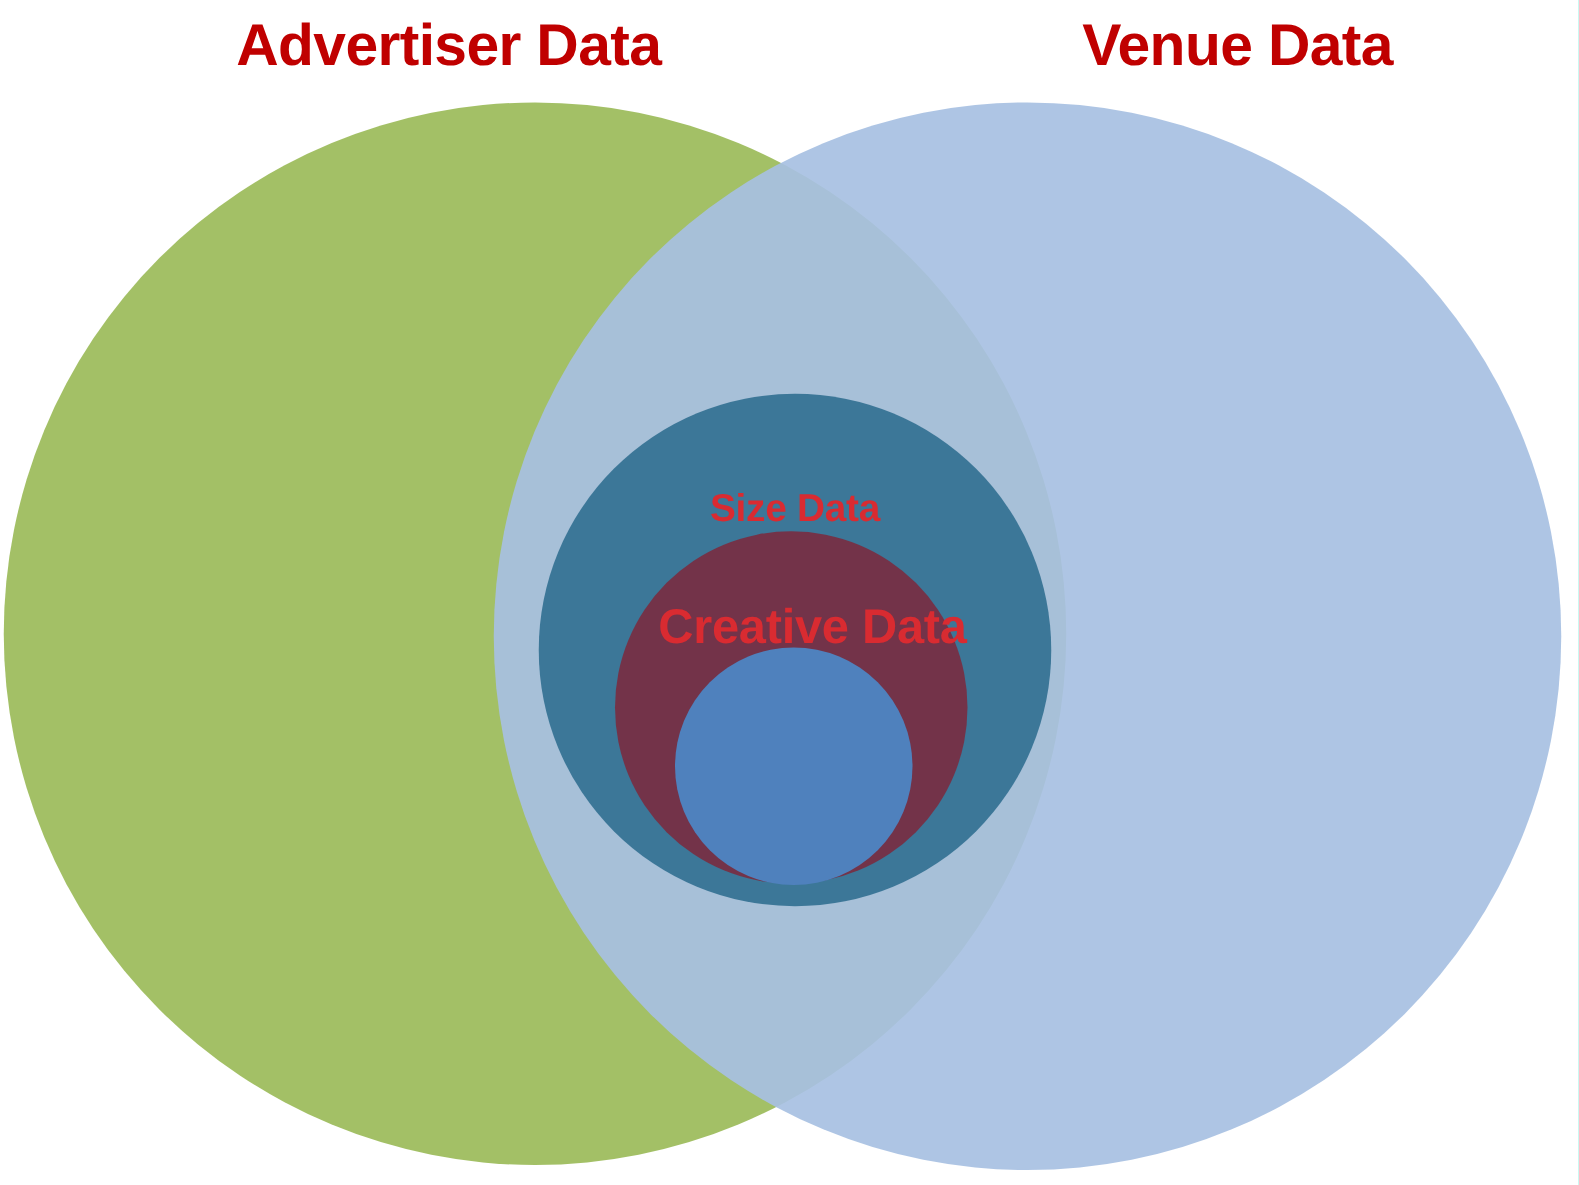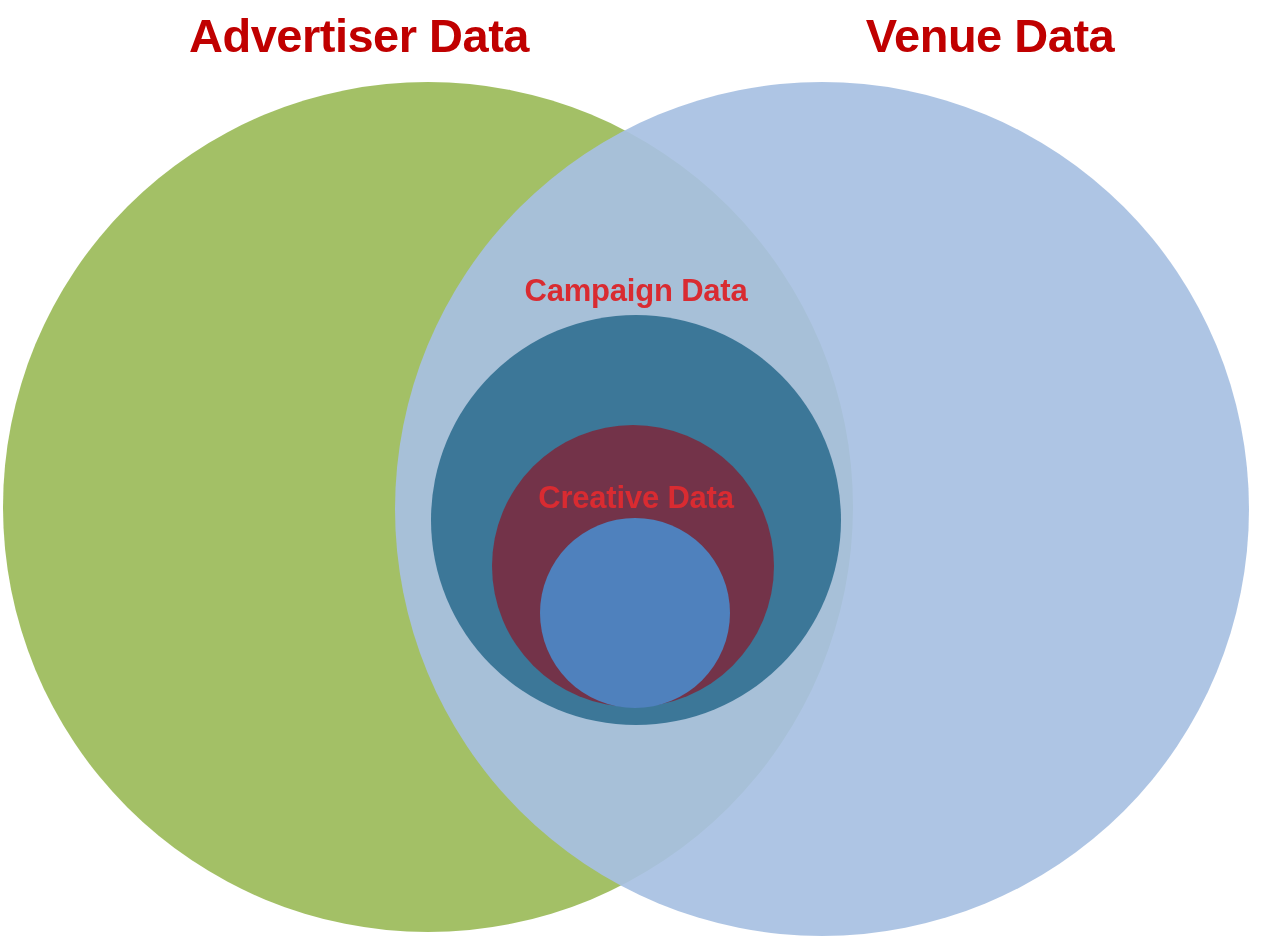--- a/index.html
+++ b/index.html
@@ -67,42 +67,42 @@
     width: 600px;
     font-size: 31px;
   }
   #label-size {
     left: 336px;
     top: 391px;
     width: 600px;
     font-size: 31px;
   }
   #label-creative {
-    left: 336px;
+    left: 350px;
     top: 482px;
     width: 600px;
-    font-size: 31px;
+    font-size: 39px;
   }
 </style>
 </head>
 <body>
 
 <div id="canvas" style="background: #5eead4;">
 
   <svg id="venn-svg" viewBox="0 0 1263 948" xmlns="http://www.w3.org/2000/svg">
     <rect x="0" y="0" width="1263" height="948" fill="#ffffff"></rect>
     <circle id="circle-advertiser" cx="428" cy="507" r="425" fill="#9BBB59" fill-opacity="0.92"></circle>
     <circle id="circle-venue" cx="822" cy="509" r="427" fill="#A7C0E2" fill-opacity="0.92"></circle>
     <circle id="circle-campaign" cx="636" cy="520" r="205" fill="#2E6C8E" fill-opacity="0.88"></circle>
     <circle id="circle-size" cx="633" cy="566" r="141" fill="#7B2A3E" fill-opacity="0.88"></circle>
     <circle id="circle-creative" cx="635" cy="613" r="95" fill="#4F81BD" fill-opacity="1"></circle>
   </svg>
 
   <div class="heading" id="title-advertiser" style="color: rgb(192, 0, 0);">Advertiser Data</div>
 
   <div class="heading" id="title-venue" style="color: rgb(192, 0, 0);">Venue Data</div>
 
-  <div class="inner-label" id="label-campaign" style="color: rgb(217, 43, 49);">Campaign Data</div>
 
+  <div class="inner-label" id="label-size" style="color: rgb(217, 43, 49);">Size Data</div>
 
   <div class="inner-label" id="label-creative" style="color: rgb(217, 43, 49);">Creative Data</div>
 
 </div>
 
 </body></html>

